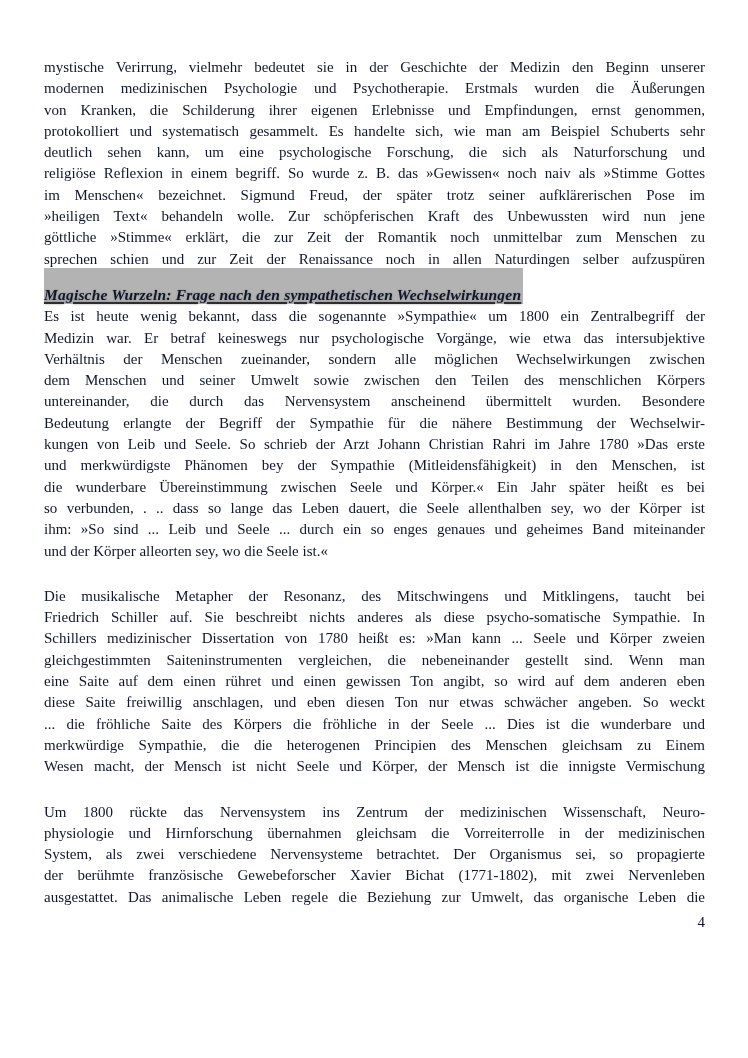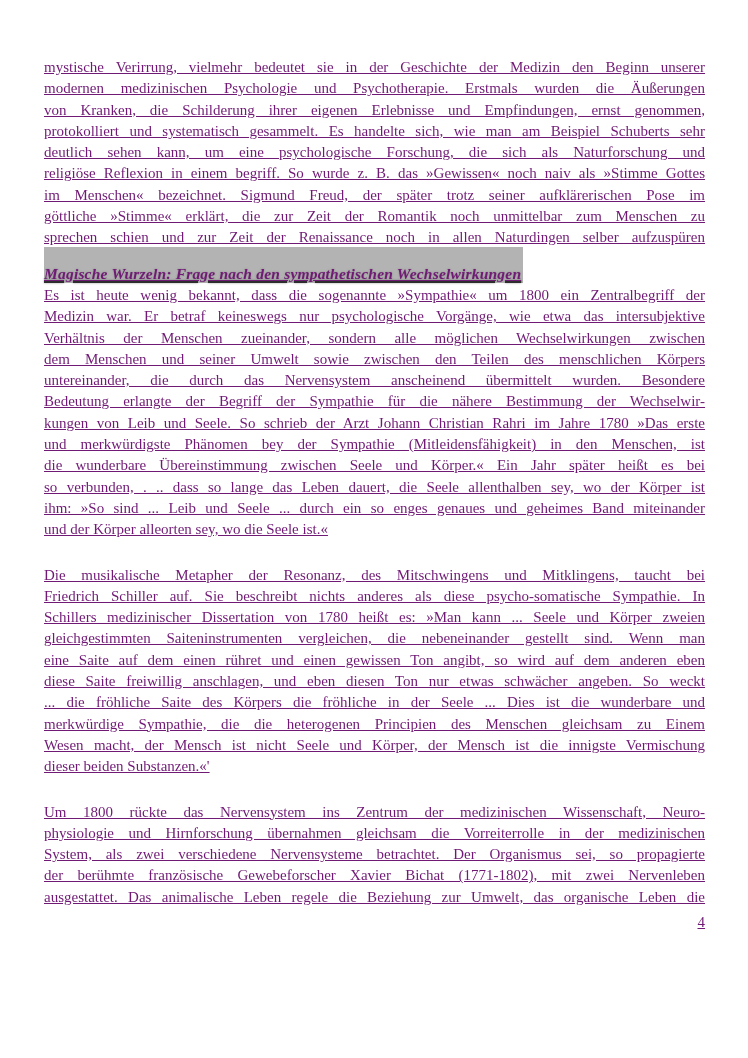--- a/index.html
+++ b/index.html
@@ -8,24 +8,23 @@
     background: #ffffff;
   }
   .page {
     position: relative;
     width: 676px;
     height: 1058px;
     background: #ffffff;
     box-sizing: border-box;
     padding: 57px 43px 0 44px;
     font-family: "Liberation Serif", "DejaVu Serif", serif;
-    color: #701a75;
+    color: #0f172a;
     font-size: 15px;
     line-height: 21.3px;
-    text-decoration: underline;
   }
   .doc {
     width: 661px;
   }
   .paragraph { margin: 0; }
   .paragraph + .paragraph { margin-top: 24px; }
   .line {
     text-align: justify;
     text-align-last: justify;
     white-space: normal;
@@ -62,20 +61,21 @@
 <div class="page">
   <main class="doc">
       <div class="paragraph">
         <div class="line">mystische Verirrung, vielmehr bedeutet sie in der Geschichte der Medizin den Beginn unserer</div>
         <div class="line">modernen medizinischen Psychologie und Psychotherapie. Erstmals wurden die Äußerungen</div>
         <div class="line">von Kranken, die Schilderung ihrer eigenen Erlebnisse und Empfindungen, ernst genommen,</div>
         <div class="line">protokolliert und systematisch gesammelt. Es handelte sich, wie man am Beispiel Schuberts sehr</div>
         <div class="line">deutlich sehen kann, um eine psychologische Forschung, die sich als Naturforschung und</div>
         <div class="line">religiöse Reflexion in einem begriff. So wurde z. B. das »Gewissen« noch naiv als »Stimme Gottes</div>
         <div class="line">im Menschen« bezeichnet. Sigmund Freud, der später trotz seiner aufklärerischen Pose im</div>
+        <div class="line">»heiligen Text« behandeln wolle. Zur schöpferischen Kraft des Unbewussten wird nun jene</div>
         <div class="line">göttliche »Stimme« erklärt, die zur Zeit der Romantik noch unmittelbar zum Menschen zu</div>
         <div class="line">sprechen schien und zur Zeit der Renaissance noch in allen Naturdingen selber aufzuspüren</div>
       </div>
       <div class="heading-block"><span class="heading-text" style="background-color: rgb(179, 179, 179);">Magische Wurzeln: Frage nach den sympathetischen Wechselwirkungen</span></div>
       <div class="paragraph">
         <div class="line">Es ist heute wenig bekannt, dass die sogenannte »Sympathie« um 1800 ein Zentralbegriff der</div>
         <div class="line">Medizin war. Er betraf keineswegs nur psychologische Vorgänge, wie etwa das intersubjektive</div>
         <div class="line">Verhältnis der Menschen zueinander, sondern alle möglichen Wechselwirkungen zwischen</div>
         <div class="line">dem Menschen und seiner Umwelt sowie zwischen den Teilen des menschlichen Körpers</div>
         <div class="line">untereinander, die durch das Nervensystem anscheinend übermittelt wurden. Besondere</div>
@@ -90,21 +90,20 @@
       <div class="paragraph">
         <div class="line">Die musikalische Metapher der Resonanz, des Mitschwingens und Mitklingens, taucht bei</div>
         <div class="line">Friedrich Schiller auf. Sie beschreibt nichts anderes als diese psycho-somatische Sympathie. In</div>
         <div class="line">Schillers medizinischer Dissertation von 1780 heißt es: »Man kann ... Seele und Körper zweien</div>
         <div class="line">gleichgestimmten Saiteninstrumenten vergleichen, die nebeneinander gestellt sind. Wenn man</div>
         <div class="line">eine Saite auf dem einen rühret und einen gewissen Ton angibt, so wird auf dem anderen eben</div>
         <div class="line">diese Saite freiwillig anschlagen, und eben diesen Ton nur etwas schwächer angeben. So weckt</div>
         <div class="line">... die fröhliche Saite des Körpers die fröhliche in der Seele ... Dies ist die wunderbare und</div>
         <div class="line">merkwürdige Sympathie, die die heterogenen Principien des Menschen gleichsam zu Einem</div>
         <div class="line">Wesen macht, der Mensch ist nicht Seele und Körper, der Mensch ist die innigste Vermischung</div>
-        <div class="line para-end">dieser beiden Substanzen.«'</div>
       </div>
       <div class="paragraph">
         <div class="line">Um 1800 rückte das Nervensystem ins Zentrum der medizinischen Wissenschaft, Neuro-</div>
         <div class="line">physiologie und Hirnforschung übernahmen gleichsam die Vorreiterrolle in der medizinischen</div>
         <div class="line">System, als zwei verschiedene Nervensysteme betrachtet. Der Organismus sei, so propagierte</div>
         <div class="line">der berühmte französische Gewebeforscher Xavier Bichat (1771-1802), mit zwei Nervenleben</div>
         <div class="line">ausgestattet. Das animalische Leben regele die Beziehung zur Umwelt, das organische Leben die</div>
       </div>
     </main>
   <div class="page-number">4</div>

